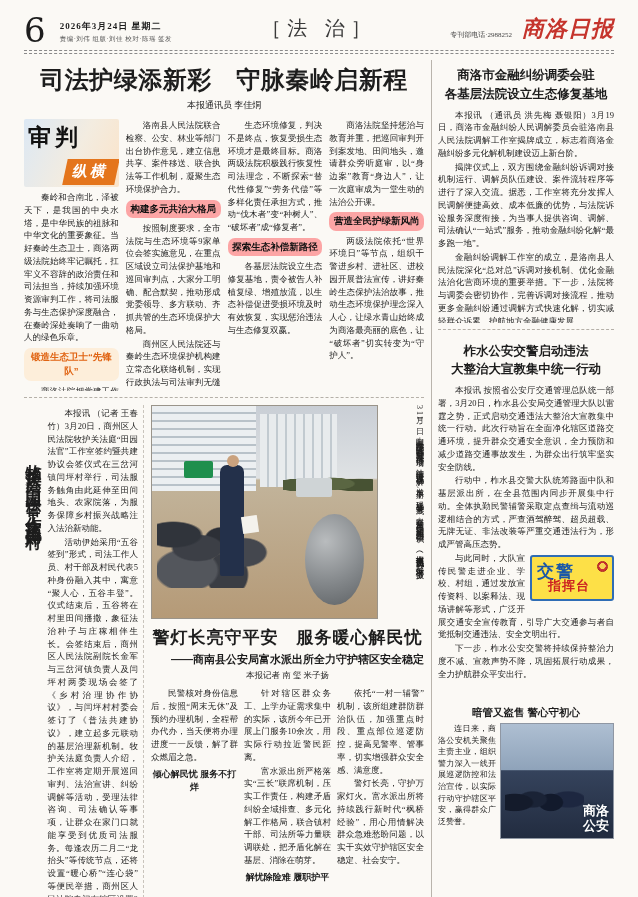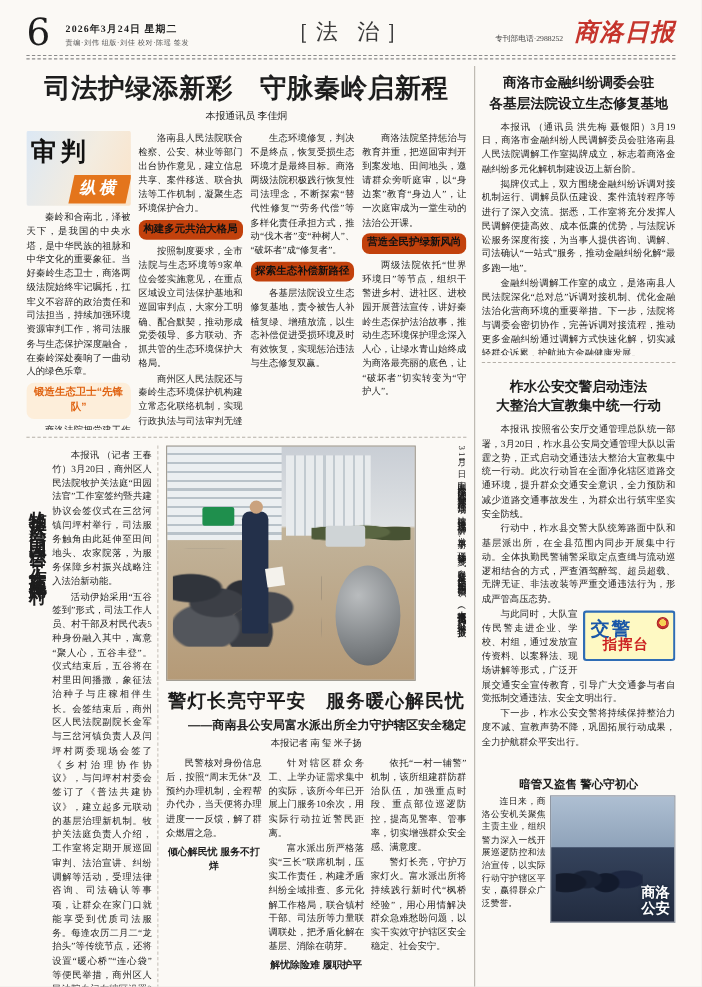--- a/index.html
+++ b/index.html
@@ -28,21 +28,21 @@
   
   .h1 { font-size:24px; font-weight:900; text-align:center; font-family:"Liberation Sans","DejaVu Sans",sans-serif; letter-spacing:0.5px; margin:4px 0 3px 0; white-space:nowrap; }
   .byline { font-size:9px; text-align:center; color:#222; margin-bottom:7px; }
   .mcols { display:flex; gap:7px; height:272px; overflow:hidden; }
   .mcol { flex:1 1 0; font-size:8.5px; line-height:1.5; text-align:justify; overflow:hidden; }
   .mcol p, .tcol p, .sb-body p, .la-text p, .ps2-text p { text-indent:2em; margin:0 0 1px 0; }
   .logo { height:68px; background:linear-gradient(115deg,#dce8f4 0%,#f3ece0 55%,#fbe3c8 100%); position:relative; margin-bottom:4px; border-radius:2px; overflow:hidden; }
   .logo-l1 { position:absolute; top:1px; left:4px; font-size:23px; font-weight:900; letter-spacing:4px; font-family:"Liberation Sans","DejaVu Sans",sans-serif; color:#111; }
   .logo-l2 { position:absolute; right:2px; bottom:3px; background:#e4751c; color:#fff; font-weight:900; font-size:15px; letter-spacing:3px; padding:1px 8px 2px 8px; transform:skewX(-12deg); font-family:"Liberation Sans","DejaVu Sans",sans-serif; }
   .sub-orange { color:#e06312; background:#fdeeda; font-weight:bold; font-size:9.5px; text-align:center; text-indent:0; padding:2px 0; margin:4px 0; border-radius:7px; font-family:"Liberation Sans","DejaVu Sans",sans-serif; }
-  .sub-dark { font-weight:bold; font-size:9.5px; text-align:center; background:#c2410c; color:#111; padding:2px 0; margin:4px 0; border-radius:7px; font-family:"Liberation Sans","DejaVu Sans",sans-serif; }
+  .sub-dark { font-weight:bold; font-size:9.5px; text-align:center; background:#fca5a5; color:#111; padding:2px 0; margin:4px 0; border-radius:7px; font-family:"Liberation Sans","DejaVu Sans",sans-serif; }
   .hr-dash { border:0; border-top:1px dashed #b5b0a8; margin:6px 0 7px 0; }
 
   
   .bottomrow { display:flex; height:498px; }
   .left-article { width:120px; display:flex; gap:5px; border-right:1px dashed #c9c4bc; padding-right:5px; overflow:hidden; }
   .vtitle { writing-mode:vertical-rl; font-size:16px; font-weight:900; line-height:1.15; letter-spacing:3px; font-family:"Liberation Sans","DejaVu Sans",sans-serif; padding-top:46px; }
   .la-text { flex:1; font-size:8.5px; line-height:1.5; text-align:justify; overflow:hidden; padding-top:2px; }
 
   
   .midzone { flex:1; padding-left:7px; display:flex; flex-direction:column; }
@@ -69,21 +69,21 @@
   .tcols { display:flex; gap:6px; height:196px; overflow:hidden; }
   .tcol { flex:1 1 0; font-size:8.5px; line-height:1.5; text-align:justify; overflow:hidden; }
   .sub-plain { font-weight:bold; font-size:9px; text-align:center; text-indent:0; margin:4px 0; font-family:"Liberation Sans","DejaVu Sans",sans-serif; }
 
   
   .sb-h2 { font-size:12.5px; font-weight:900; text-align:center; line-height:1.5; font-family:"Liberation Sans","DejaVu Sans",sans-serif; white-space:nowrap; margin:6px 0 5px 0; }
   .sb-body { font-size:8.5px; line-height:1.5; text-align:justify; overflow:hidden; }
   .sb1 .sb-body { height:214px; }
   .sb2 .sb-body { height:318px; }
   .sb-sep { border:0; border-top:1px dashed #b5b0a8; margin:6px 0; }
-  .badge { float:right; width:84px; height:46px; border:2px solid #2f6db5; background:#fef9c3; margin:3px 0 3px 5px; position:relative; border-radius:3px; font-family:"Liberation Sans","DejaVu Sans",sans-serif; }
+  .badge { float:right; width:84px; height:46px; border:2px solid #2f6db5; background:#fde047; margin:3px 0 3px 5px; position:relative; border-radius:3px; font-family:"Liberation Sans","DejaVu Sans",sans-serif; }
   .badge-l1 { position:absolute; left:5px; top:2px; font-size:17px; font-weight:900; color:#1a57a8; letter-spacing:2px; }
   .badge-l2 { position:absolute; right:22px; bottom:3px; font-size:13px; font-weight:700; color:#cc2222; letter-spacing:1px; }
   .badge-emblem { position:absolute; right:4px; top:4px; width:11px; height:11px; border-radius:50%; background:radial-gradient(circle at 50% 45%, #f5d253 0 45%, #c33 48% 100%); border:1px solid #a22; }
   .ps2 { margin-top:4px; }
   .ps2-title { font-size:10.5px; font-weight:900; text-align:center; font-family:"Liberation Sans","DejaVu Sans",sans-serif; margin-bottom:3px; white-space:nowrap; }
   .ps2-row { display:flex; gap:4px; }
   .ps2-text { width:58px; font-size:8px; line-height:1.45; text-align:justify; overflow:hidden; height:116px; }
   .photo2 { flex:1; height:116px; position:relative; overflow:hidden; border:1px solid #8f97a3; background:linear-gradient(#aebfd2 0%,#8fa3ba 40%,#35435c 41%,#222c40 100%); }
   .p2-figs { position:absolute; left:4%; bottom:8%; width:70%; height:52%; background:radial-gradient(ellipse at 12% 55%, #141b2b 18%, transparent 20%), radial-gradient(ellipse at 35% 50%, #1a2336 18%, transparent 21%), radial-gradient(ellipse at 58% 55%, #121a2c 18%, transparent 20%), radial-gradient(ellipse at 80% 50%, #1d2740 18%, transparent 21%); }
   .p2-label { position:absolute; right:4px; bottom:4px; text-align:right; color:#fff; font-weight:900; font-size:13px; line-height:1.15; font-family:"Liberation Sans","DejaVu Sans",sans-serif; text-shadow:0 0 3px #123; }

